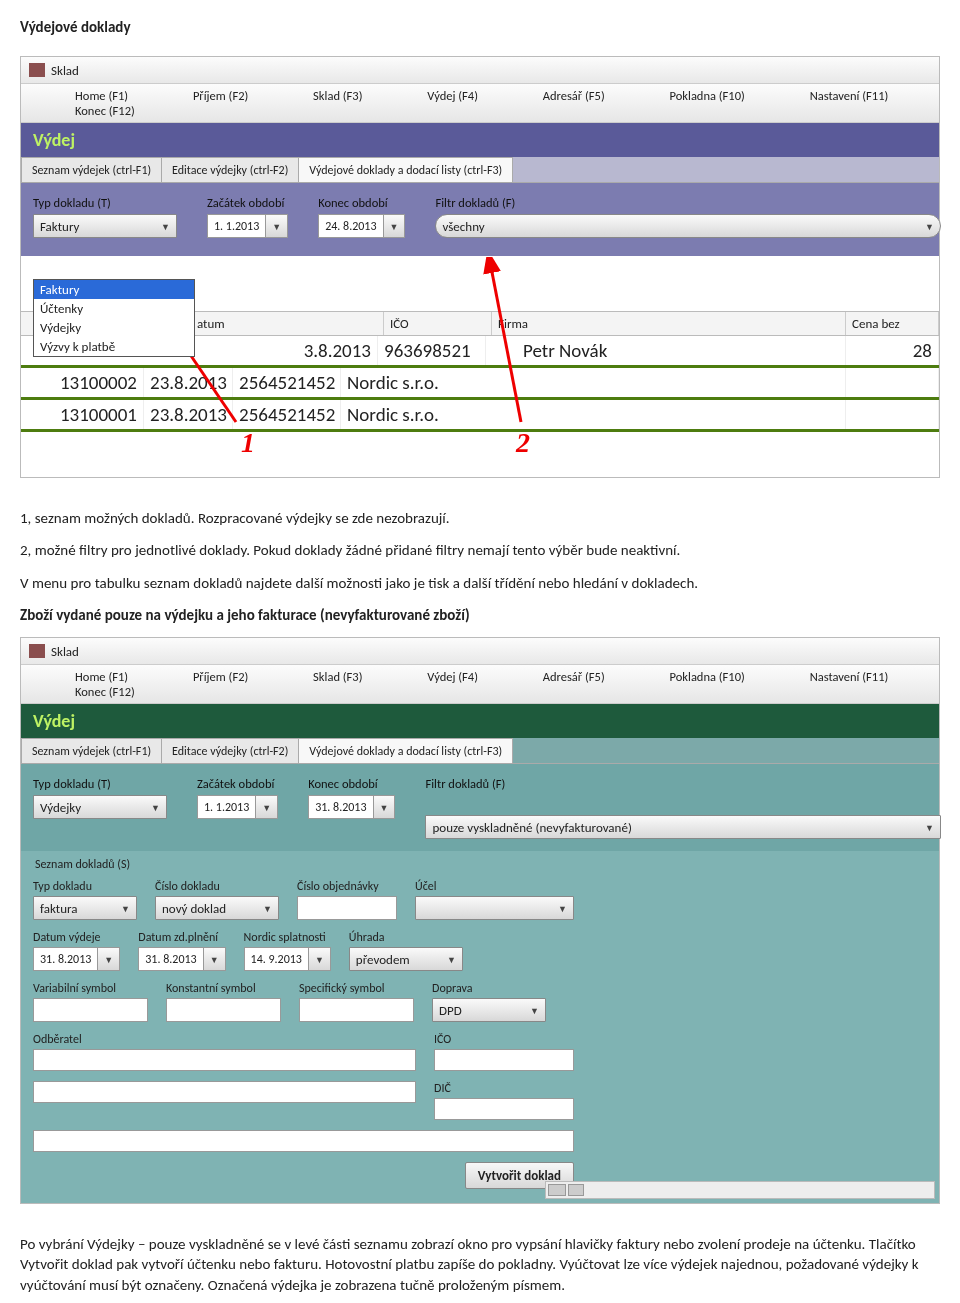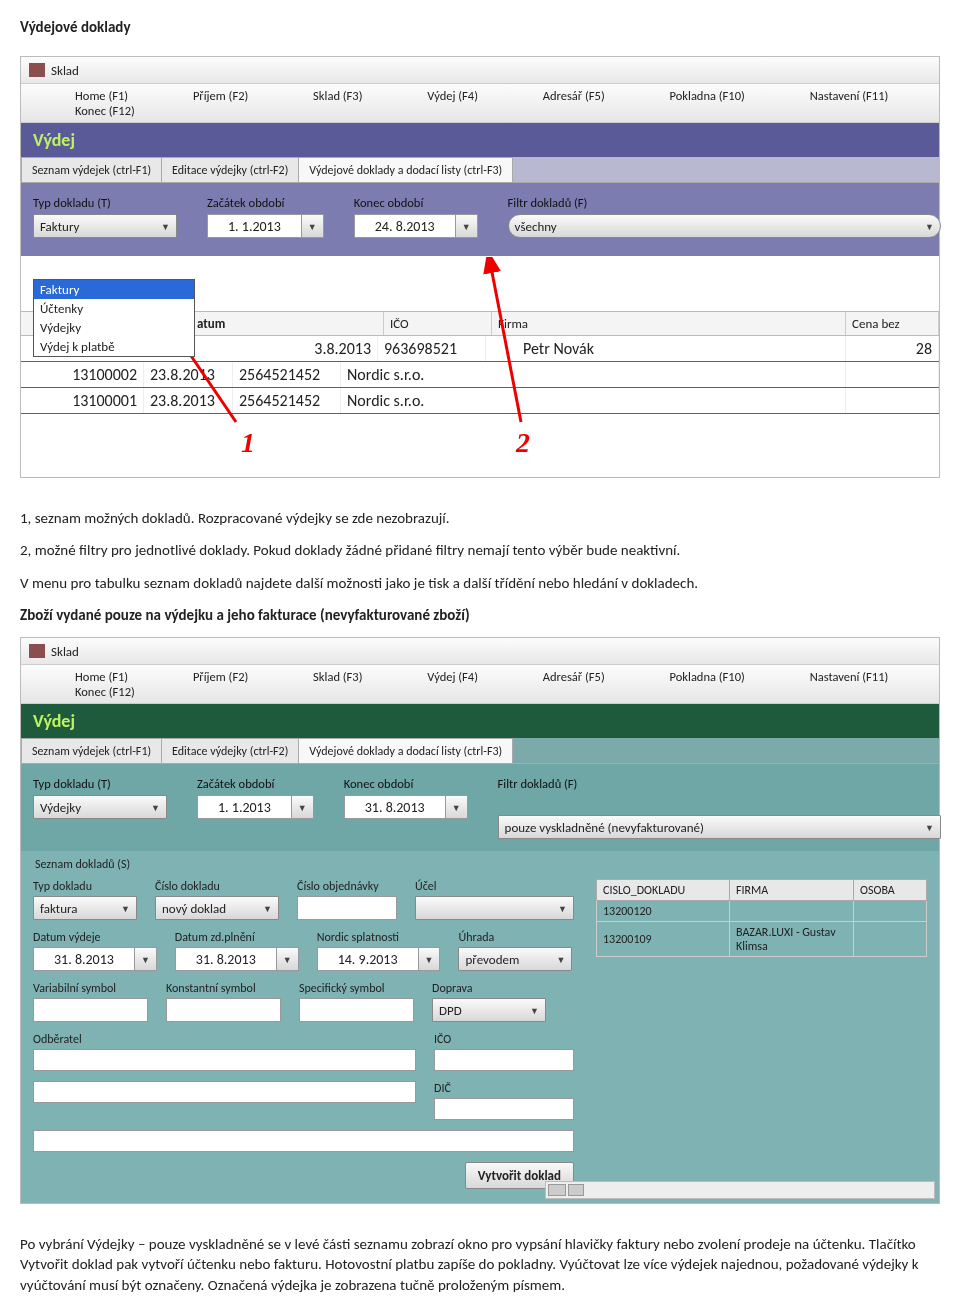--- a/index.html
+++ b/index.html
@@ -18,28 +18,28 @@
   .tabrow.teal { background:#7ca9a9;}
   .tab { padding:5px 10px; border:1px solid #aaa; border-bottom:none; background:#e8e8e8; margin-right:-1px;}
   .tab.active { background:#f8f8f8;}
   .filterbar { display:flex; padding:12px 12px 2px 12px; gap:30px; font-size:12.5px;}
   .filterbar.purple { background:#7c7cb0;}
   .filterbar.teal { background:#6fa6a6;}
   .filtercol label { display:block; font-size:12.5px; margin-bottom:4px; color:#111;}
   .combo { display:flex; align-items:center; background:linear-gradient(#fafafa,#d8d8d8); border:1px solid #888; height:22px; padding:0 6px; font-size:13px; border-radius:1px; justify-content:space-between; gap:8px;}
   .combo .arrow, .dateinput .arrow { font-size:9px; color:#444; padding-left:6px;}
   .dateinput { display:flex; align-items:center; background:#fff; border:1px solid #999; height:22px;}
-  .dateinput span { padding:0 20px; font-size:14px;}
+  .dateinput span { padding:0 6px; font-size:12px;}
   .dateinput .arrow { background:linear-gradient(#fafafa,#d8d8d8); padding:0 6px; border-left:1px solid #999; height:100%; display:flex; align-items:center;}
   .dropdownlist { position:absolute; left:12px; top:222px; width:160px; background:#fff; border:1px solid #555; font-size:13px; z-index:5;}
   .dropdownlist div { padding:2px 6px;}
   .dropdownlist .selected { background:#2a6ad8; color:#fff;}
   .gridhead { display:flex; border-top:1px solid #bbb; border-bottom:1px solid #bbb; background:#f4f4f4; font-size:13px; margin-top:55px;}
   .gridhead div { border-right:1px solid #ccc; padding:4px 6px;}
-  .gridrow { display:flex; border-bottom:1px solid #4d7c0f; font-size:16px;}
+  .gridrow { display:flex; border-bottom:3px solid #4d7c0f; font-size:19px;}
   .gridrow div { border-right:1px solid #eee; padding:3px 6px;}
   
   .annotnum { position:absolute; font-size:28px; font-weight:bold; color:#e00; font-style:italic; font-family:"Times New Roman",serif;}
   .svgarrow { position:absolute; pointer-events:none;}
   .para { margin:12px 0; line-height:1.35;}
   .bold { font-weight:bold;}
   
   .formlabel { font-size:12px; display:block; margin-bottom:3px;}
   .txt { background:#fff; border:1px solid #999; height:22px; font-size:13px; padding:0 4px; }
   .btn { display:inline-flex; align-items:center; justify-content:center; padding:5px 12px; background:linear-gradient(#f8f8f8,#d8d8d8); border:1px solid #888; font-size:13px; font-weight:bold; border-radius:2px;}
@@ -106,25 +106,25 @@
           <span>všechny</span>
           <span class="arrow">▼</span>
         </div>
     </div>
   </div>
 
   <div class="dropdownlist">
     <div class="selected">Faktury</div>
     <div>Účtenky</div>
     <div>Výdejky</div>
-    <div>Výdej k platbě</div>
+    <div>Výzvy k platbě</div>
   </div>
 
   <div class="gridhead">
-    <div style="width:180px; padding-left:176px;font-weight:bold;">atum</div>
+    <div style="width:180px; padding-left:176px;">atum</div>
     <div style="width:95px;">IČO</div>
     <div style="flex:1;">Firma</div>
     <div style="width:80px;">Cena bez</div>
   </div>
   <div class="gridrow">
     <div style="width:180px; text-align:right; padding-left:170px;">3.8.2013</div>
     <div style="width:95px;">963698521</div>
     <div style="flex:1;margin-left:31px;">Petr Novák</div>
     <div style="width:80px; text-align:right;">28</div>
   </div>
@@ -308,39 +308,20 @@
         </div>
         <div class="formrow">
             <div style="flex:1;"><input class="txt" style="width: 100%; box-sizing: border-box;"></div>
           </div>
         <div style="text-align:right;">
           <div class="btn">Vytvořit doklad</div>
         </div>
       </div>
 
       <div style="flex:1;">
-        <table class="grid2" style="width:100%;">
-          <tbody>
-              <tr>
-            <th style="width:120px;">CISLO_DOKLADU</th>
-            <th>FIRMA</th>
-            <th style="width:60px;">OSOBA</th>
-          </tr>
-          <tr>
-            <td>13200120</td>
-            <td></td>
-            <td></td>
-          </tr>
-          <tr>
-            <td>13200109</td>
-            <td>BAZAR.LUXI - Gustav Klimsa</td>
-            <td></td>
-          </tr>
-        </tbody>
-          </table>
         <div style="position:absolute; bottom:4px; right:4px; left:524px;">
           <div class="scrollbar"></div>
         </div>
       </div>
     </div>
   </div>
 </div>
 
 <div class="para">Po vybrání Výdejky – pouze vyskladněné se v levé části seznamu zobrazí okno pro vypsání hlavičky faktury nebo zvolení prodeje na účtenku. Tlačítko Vytvořit doklad pak vytvoří účtenku nebo fakturu. Hotovostní platbu zapíše do pokladny. Vyúčtovat lze více výdejek najednou, požadované výdejky k vyúčtování musí být označeny. Označená výdejka je zobrazena tučně proloženým písmem.</div>
 

